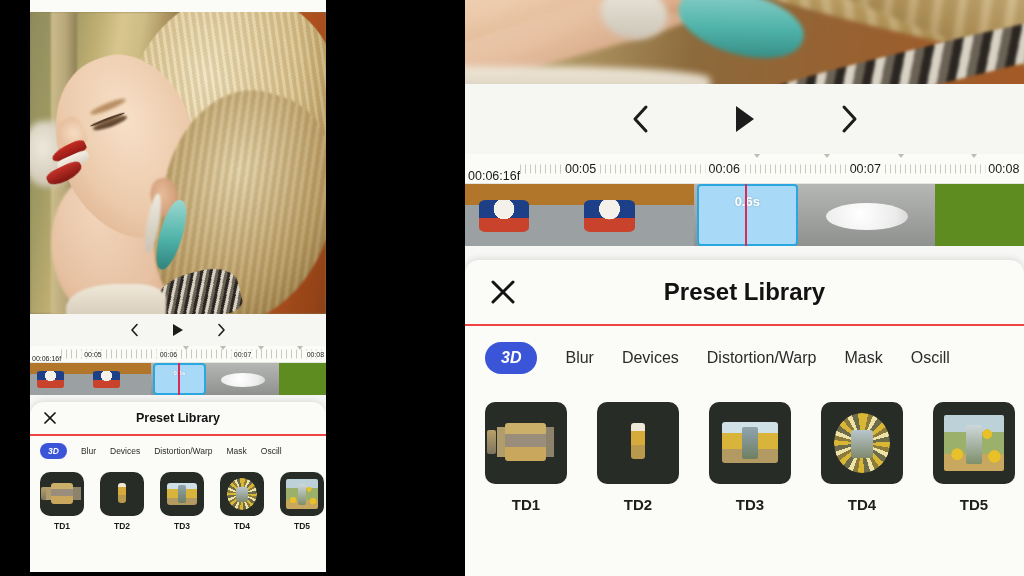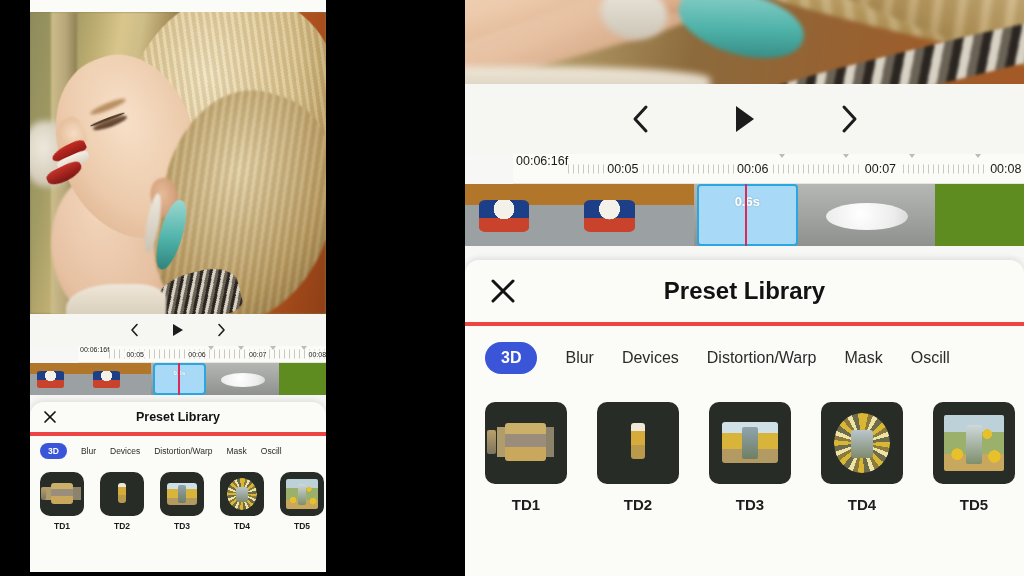--- a/index.html
+++ b/index.html
@@ -155,23 +155,23 @@
     background: #f6f7f3;
   }
   .transport .btn { display: flex; align-items: center; justify-content: center; }
   .chev { display: block; }
   .chev path { stroke: #1c1c1c; fill: none; stroke-linecap: round; stroke-linejoin: round; }
   .play-tri { display: block; }
   .play-tri polygon { fill: #1c1c1c; }
 
   
   .ruler {
-    position: relative; display: flex; align-items: flex-start;
+    position: relative; display: flex; align-items: flex-end;
     background: #fbfbf8; border-bottom: 1px solid #e6e6e0;
-    white-space: nowrap; overflow: hidden; margin-left: 48px;
+    white-space: nowrap; overflow: hidden;
   }
   .cur-time { color: #1a1a1a; font-weight: 400; padding-left: 2px; }
   .ruler-track {
     position: relative; flex: 1; height: 100%; overflow: hidden;
     background-repeat: repeat-x;
   }
   .tick-row {
     position: absolute; left: 0; right: 0; top: 50%; transform: translateY(-50%);
     height: 9px;
     background-image: repeating-linear-gradient(90deg,
@@ -216,30 +216,31 @@
 
   
   .sheet {
     position: absolute; left: 0; right: 0; bottom: 0;
     background: #fbfbf8; border-radius: 14px 14px 0 0;
     box-shadow: 0 -2px 6px rgba(0,0,0,.10);
     overflow: hidden;
   }
   .sheet-head {
     position: relative; display: flex; align-items: center;
-    border-bottom: 4px solid #ef4444;
+    border-bottom: 2px solid #ef4444;
   }
   .close-x { position: absolute; display: block; }
   .close-x line { stroke: #131313; stroke-linecap: round; }
   .sheet-title { flex: 1; text-align: center; font-weight: 700; color: #121212; }
   .tabs { display: flex; align-items: center; white-space: nowrap; overflow: hidden; }
   .tab { color: #2b2b2b; flex: none; }
   .tab.active {
     background: #3b55d9; color: #fff; border-radius: 999px;
     font-weight: 600;
+    font-style: italic;
   }
   .presets { display: flex; align-items: flex-start; overflow: hidden; }
   .preset { flex: none; text-align: center; font-weight: bold; }
   .thumb {
     background: #282c27; border-radius: 10px; position: relative; overflow: hidden;
     margin: 0 auto;
   }
   .thumb .art { position: absolute; inset: 0; }
   .art-td1::before {
     content:""; position:absolute; left:24%; top:26%; width:50%; height:46%;

